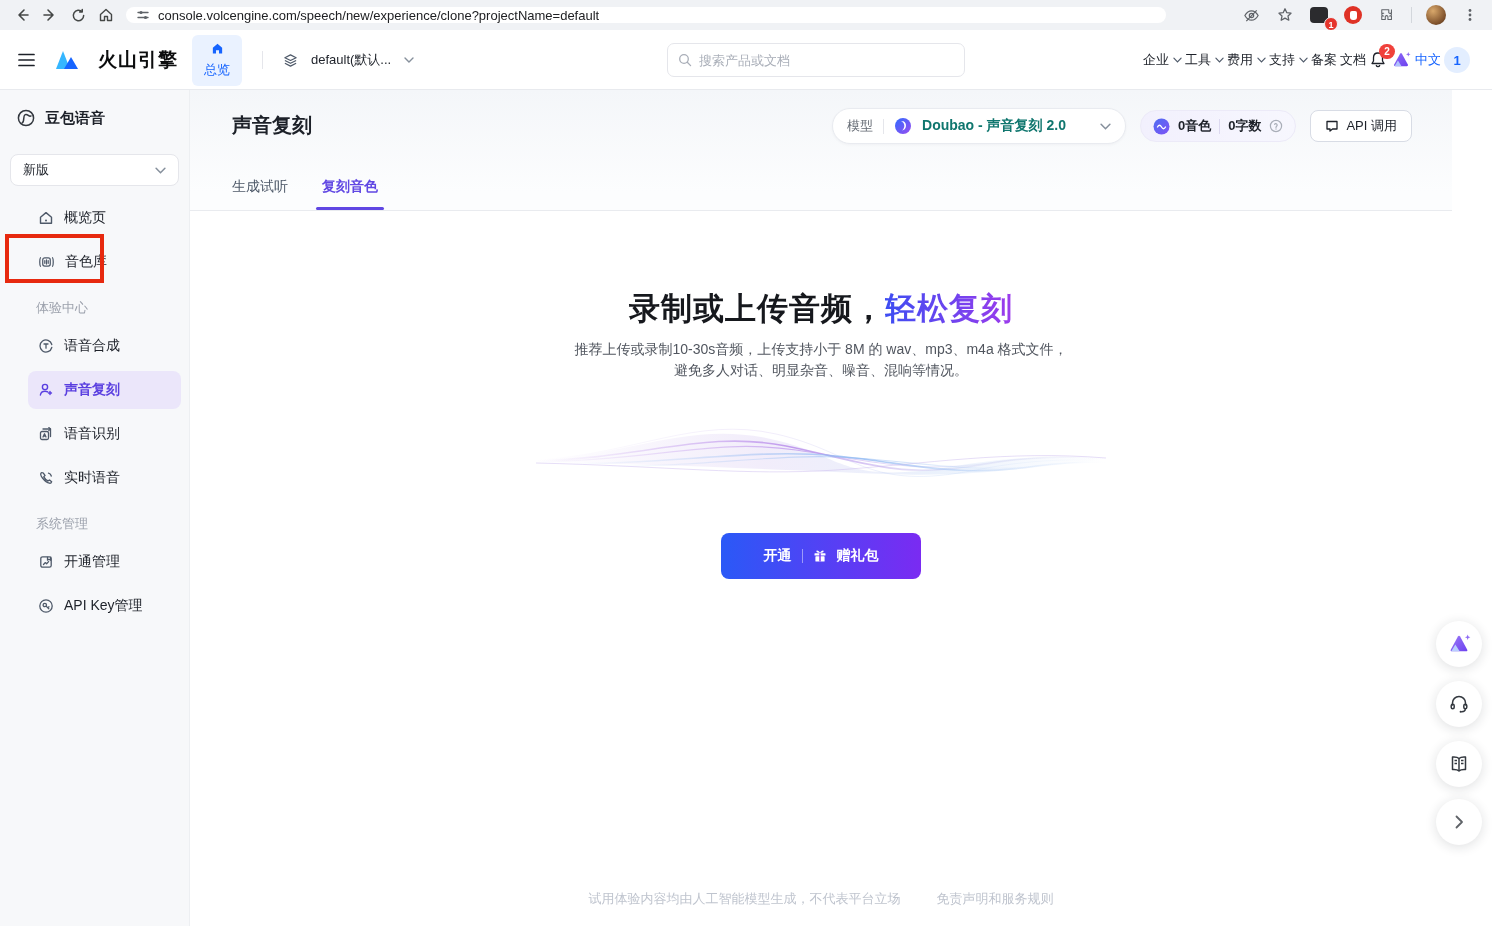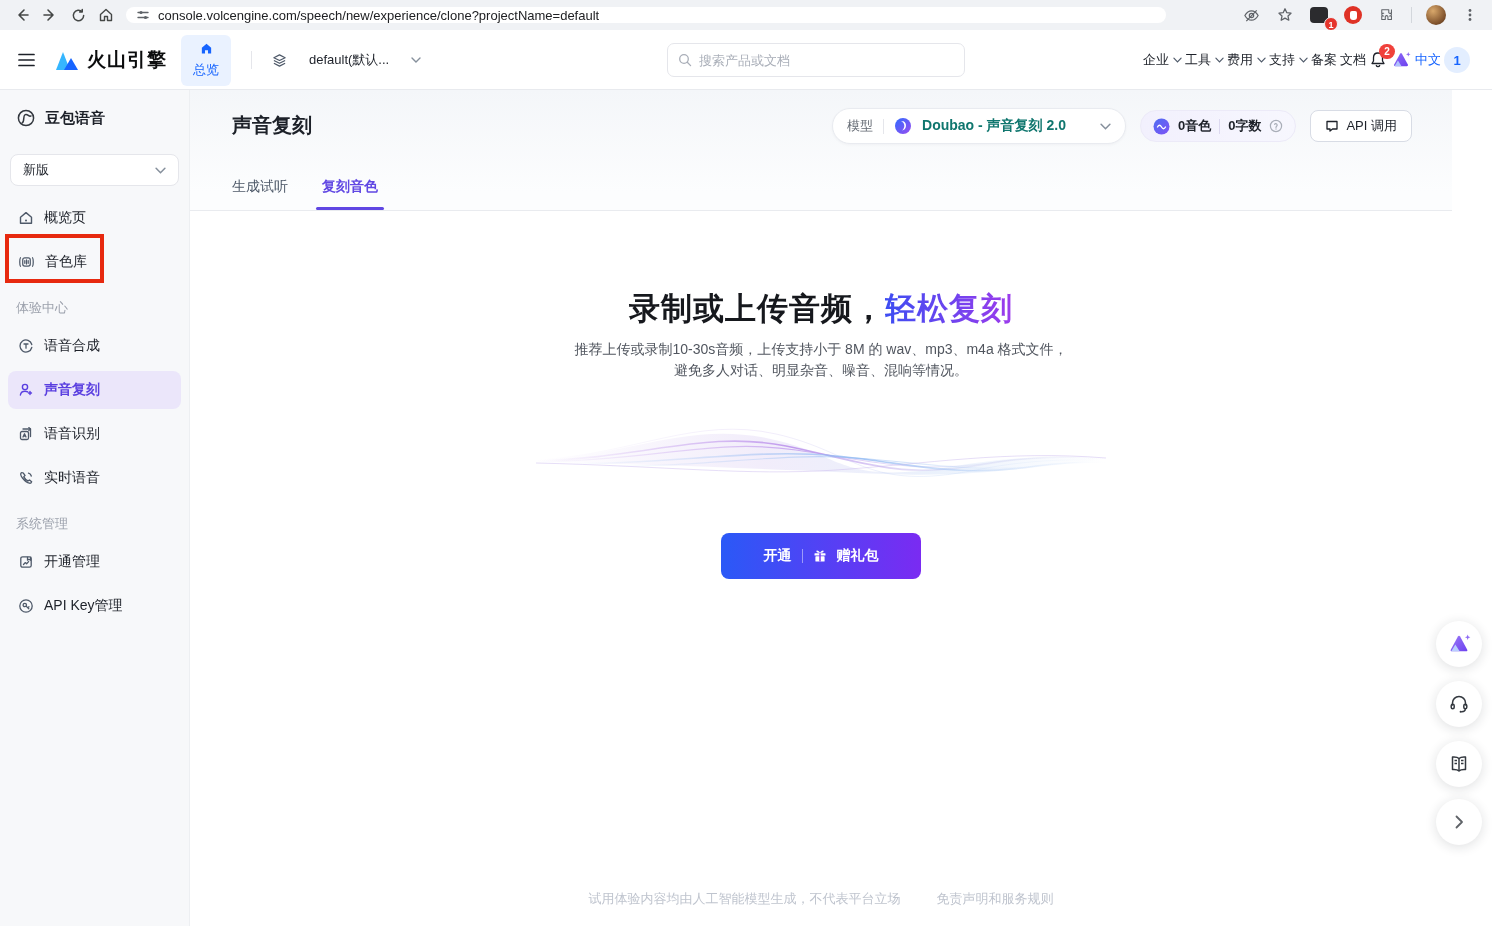--- a/index.html
+++ b/index.html
@@ -16,45 +16,45 @@
   .badge-red { position:absolute; right:-5px; bottom:-4px; min-width:14px; height:14px; padding:0 3px; background:#E5342C; color:#fff; border-radius:8px; font-size:9px; line-height:14px; text-align:center; font-weight:700; border:1px solid #F0F2F5; }
   .ext-sq { width:18px; height:16px; background:#2b2b2e; border-radius:4px; position:relative; }
   .red-circ { width:18px; height:18px; background:#DF3226; border-radius:50%; position:relative; display:flex; align-items:center; justify-content:center; }
   .red-circ span { display:block; width:7px; height:9px; background:#fff; border-radius:2px 2px 3px 3px; }
   .chrome-avatar { width:20px; height:20px; border-radius:50%; background:radial-gradient(circle at 35% 30%, #d9a86b, #7c4f2a 70%, #3c2a16); }
   .b-div { width:1px; height:16px; background:#D3D7DC; margin:0 4px; }
 
   
   .console-header { position:absolute; top:30px; left:0; width:1492px; height:60px; background:#fff; border-bottom:1px solid #E8EAEE; }
   .ch-left { position:absolute; left:12px; top:0; height:60px; display:flex; align-items:center; gap:14px; }
-  .logo-wrap { display:flex; align-items:flex-end; gap:7px; cursor:pointer; }
+  .logo-wrap { display:flex; align-items:center; gap:18px; cursor:pointer; }
   .logo-text { font-size:19px; font-weight:700; color:#0C0D0E; letter-spacing:1px; }
   .overview-pill { display:flex; align-items:center; gap:6px; background:#EAF2FF; color:#1664FF; font-size:13px; border-radius:6px; padding:7px 12px; cursor:pointer;flex-direction:column; }
   .ch-div { width:1px; height:18px; background:#E5E6EB; margin:0 6px; }
-  .project-switch { display:flex; align-items:center; gap:22px; font-size:13px; color:#1D2129; cursor:pointer; }
+  .project-switch { display:flex; align-items:center; gap:13px; font-size:13px; color:#1D2129; cursor:pointer; }
   .search-box { position:absolute; left:667px; top:13px; width:298px; height:34px; border:1px solid #E5E6EB; border-radius:7px; background:#fff; display:flex; align-items:center; padding:0 10px; gap:7px; }
   .search-box input { border:none; outline:none; flex:1; font-size:13px; color:#1D2129; font-family:inherit; background:transparent; }
   .search-box input::placeholder { color:#A9AEB8; }
   .ch-right { position:absolute; right:22px; top:0; height:60px; display:flex; align-items:center; gap:3px; }
   .nav-item { display:flex; align-items:center; gap:4px; font-size:13px; color:#1D2129; cursor:pointer; white-space:nowrap; }
   .bell-wrap { position:relative; cursor:pointer; }
   .bell-badge { position:absolute; top:-7px; left:10px; min-width:16px; height:15px; padding:0 4px; background:#F0413B; color:#fff; font-size:10px; line-height:15px; border-radius:8px; text-align:center; font-weight:700; }
   .lang { color:#1664FF; font-size:13px; cursor:pointer; }
   .user-avatar { width:26px; height:26px; border-radius:50%; background:#E3EEFF; color:#1664FF; font-size:13px; font-weight:700; display:flex; align-items:center; justify-content:center; cursor:pointer; }
 
   
   .app-body { position:absolute; top:90px; left:0; width:1452px; height:836px; display:flex; }
 
   
   .sidebar { width:190px; height:100%; background:#F7F8FA; border-right:1px solid #EDEFF2; position:relative; flex:0 0 190px; }
   .product-head { display:flex; align-items:center; gap:9px; padding:16px 0 0 16px; height:40px; }
   .product-title { font-size:15px; font-weight:700; color:#1D2129; }
   .version-select { margin:24px 10px 0 10px; height:32px; background:#fff; border:1px solid #E5E6EB; border-radius:8px; display:flex; align-items:center; padding:0 12px; cursor:pointer; }
   .version-select span { font-size:13px; color:#1D2129; flex:1; }
-  .menu { margin-top:13px; }
+  .menu { margin-top:13px;padding-left:20px; }
   .menu-item { height:38px; margin:0 8px 6px 8px; border-radius:8px; display:flex; align-items:center; gap:10px; padding:0 10px; font-size:14px; color:#1D2129; cursor:pointer; }
   .menu-item.active { background:#EBE6FA; color:#5A3FE0; font-weight:600; }
   .menu-section { font-size:13px; color:#9CA1AC; padding:12px 0 10px 16px; }
   .red-annotation { position:absolute; left:5px; top:144px; width:99px; height:49px; border:4px solid #E7290F; pointer-events:none; }
 
   
   .main { position:relative; flex:1; background:#fff; }
   .main-top { position:absolute; top:0; left:0; right:0; height:121px; background:linear-gradient(180deg,#F4F6F9 0%,#FCFDFE 85%); border-bottom:1px solid #E9EBEF; }
   .page-title { position:absolute; left:42px; top:22px; font-size:20px; font-weight:700; color:#1D2129; }
   .tabs { position:absolute; left:42px; bottom:0; display:flex; gap:34px; }

